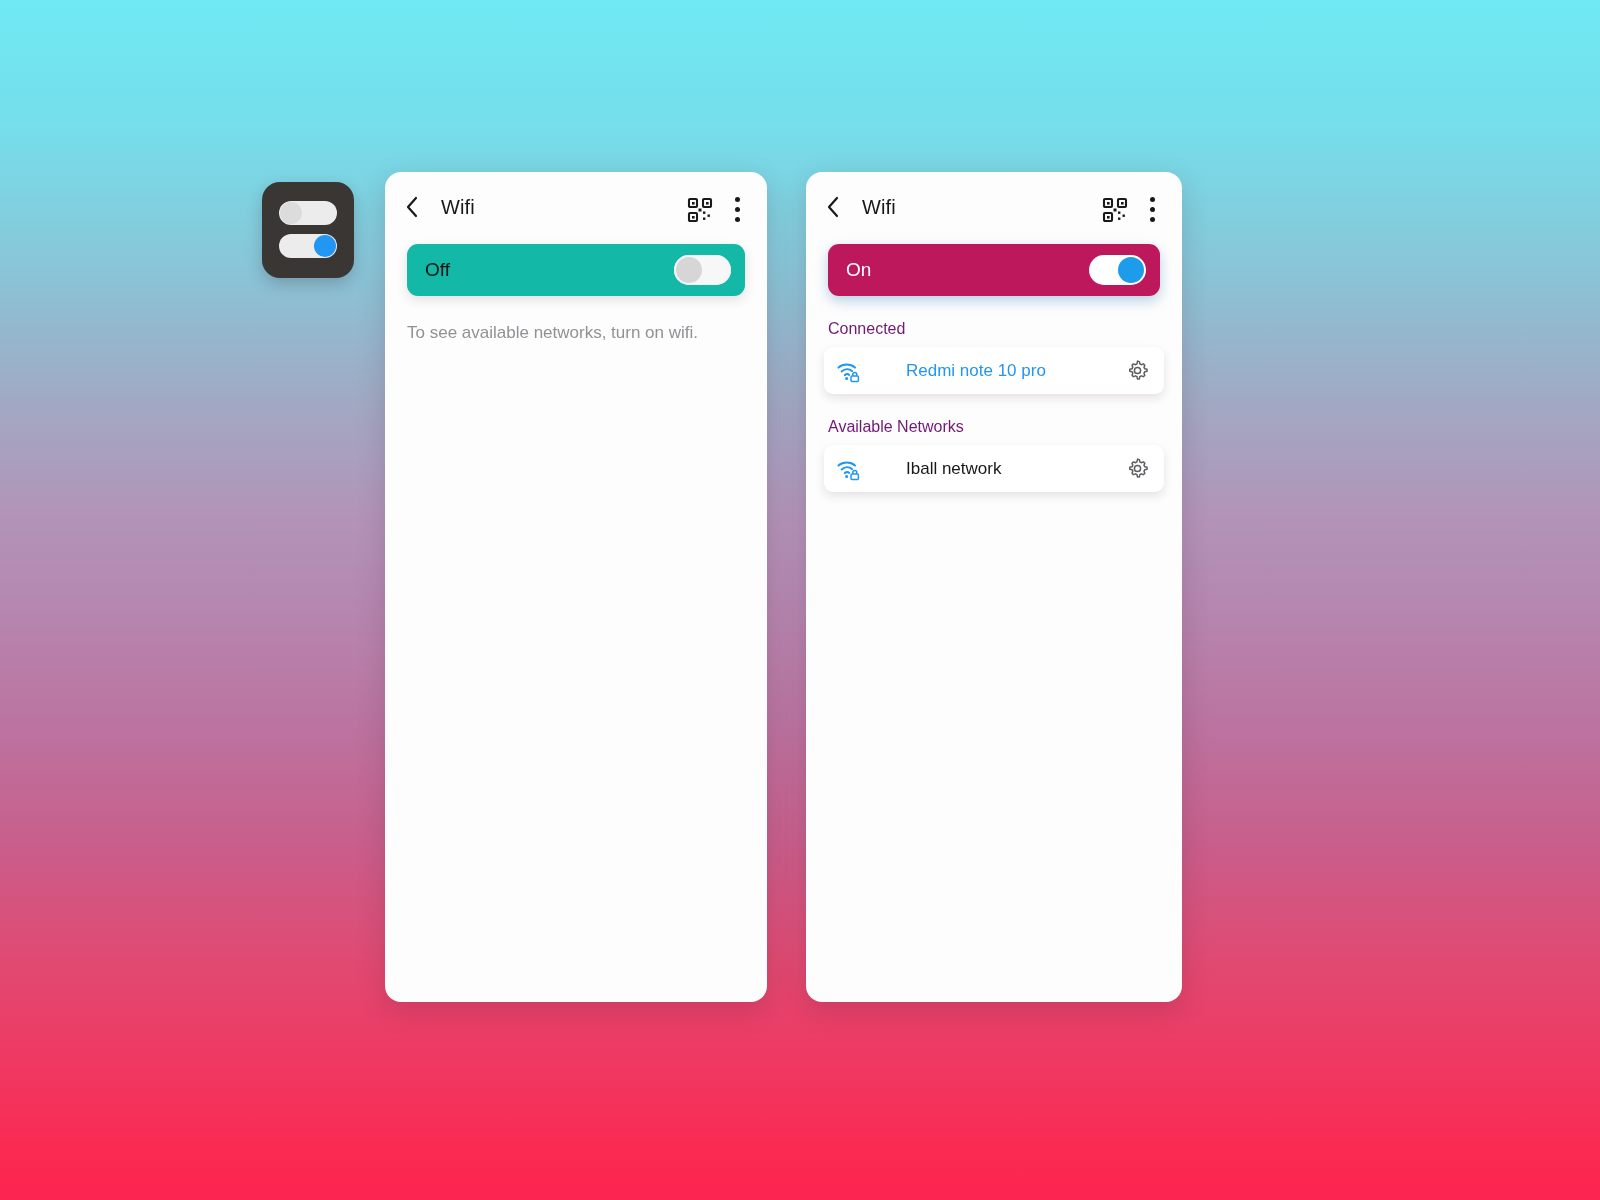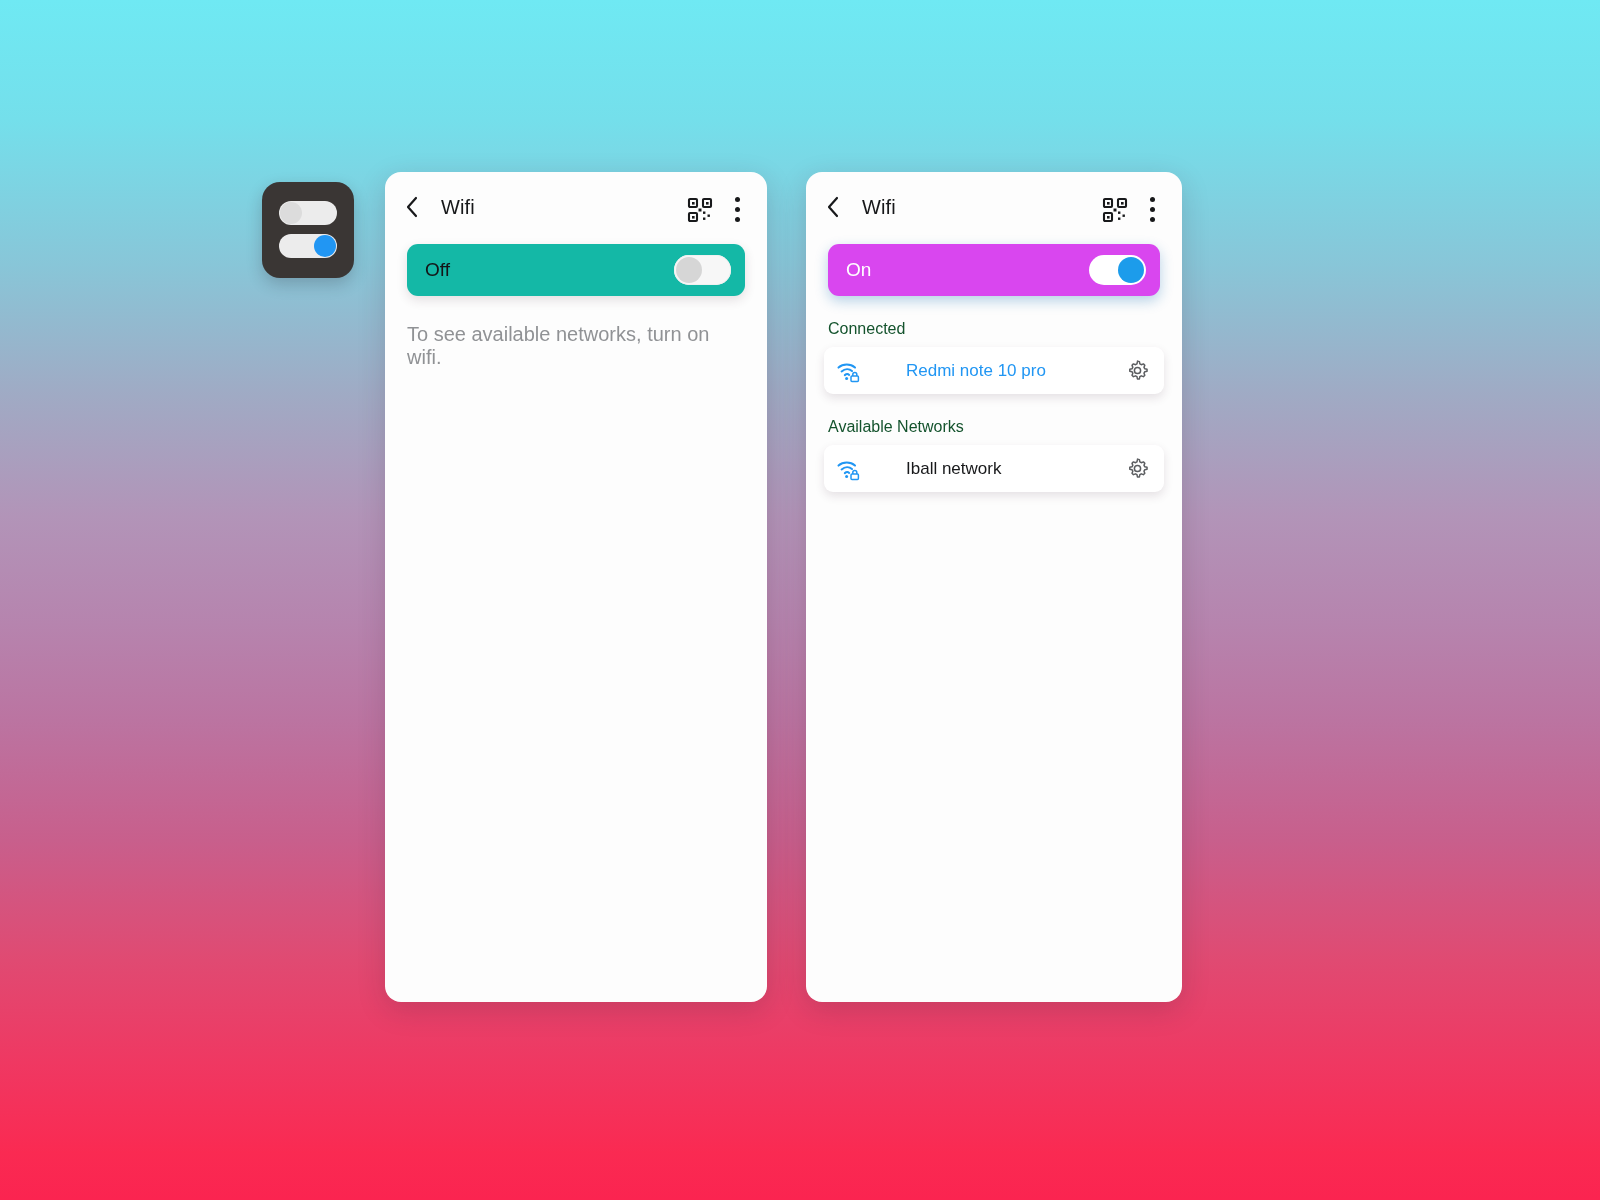--- a/index.html
+++ b/index.html
@@ -122,21 +122,21 @@
   .master {
     position: relative;
     margin: 0 22px;
     height: 52px;
     border-radius: 11px;
     box-shadow: 0 4px 11px rgba(70,40,60,0.14);
     display: flex;
     align-items: center;
   }
   .master.off { background: #14b8a6; }
-  .master.on  { background: #d946ef; box-shadow: 0 5px 13px rgba(20,110,180,0.30); }
+  .master.on  { background: #be185d; box-shadow: 0 5px 13px rgba(20,110,180,0.30); }
   .master-label {
     margin-left: 18px;
     font-size: 19px;
   }
   .master.off .master-label { color: #141517; }
   .master.on  .master-label { color: #ffffff; }
 
   .tgl {
     position: absolute;
     right: 14px;
@@ -153,29 +153,29 @@
     width: 26px;
     height: 26px;
     border-radius: 50%;
   }
   .tgl.offt .knob { left: 2px;  background: #d6d6d6; }
   .tgl.ont  .knob { left: 29px; background: #1c9ceb; }
 
   
   .hint {
     margin: 27px 22px 0 22px;
-    font-size: 20px;
+    font-size: 17px;
     color: #909295;
   }
 
   
   .sect {
     margin: 24px 15px 9px 22px;
     font-size: 16px;
-    color: #14532d;
+    color: #701a75;
   }
 
   
   .netlist { margin: 0 18px; }
   .net-row {
     position: relative;
     height: 47px;
     background: #ffffff;
     border-radius: 9px;
     box-shadow: 0 4px 10px rgba(70,40,60,0.13);

